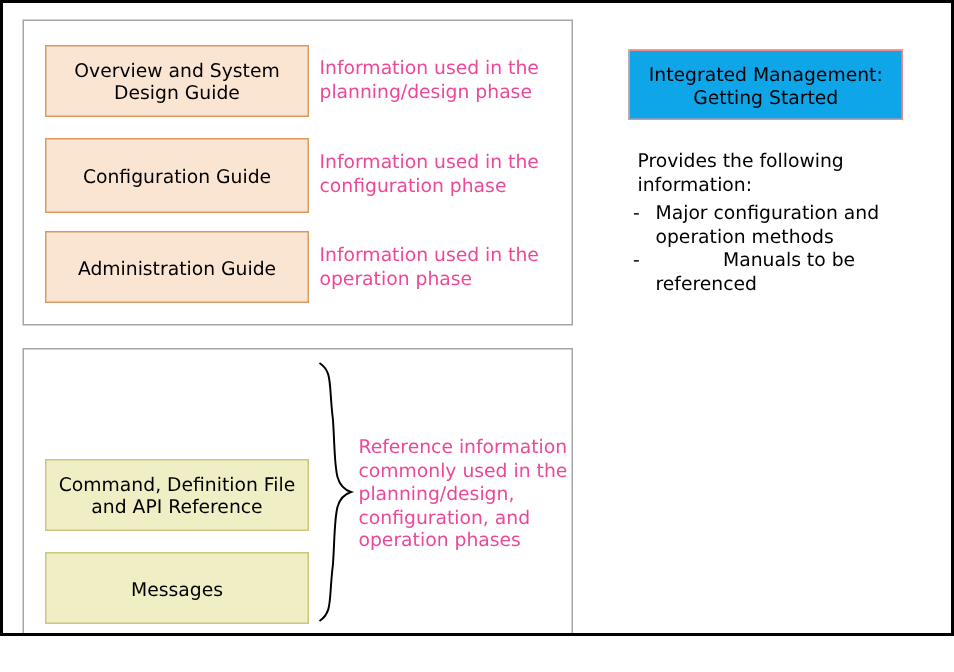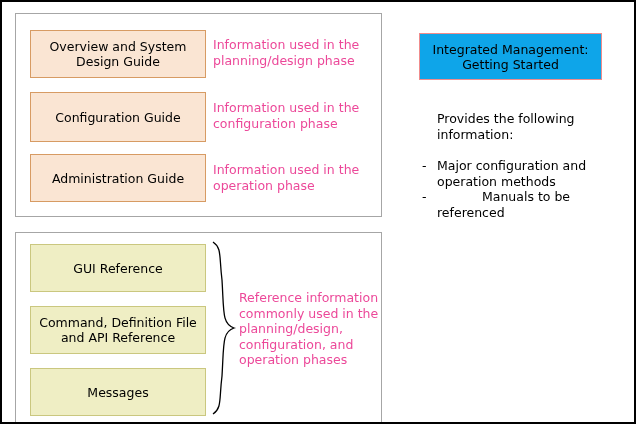--- a/index.html
+++ b/index.html
@@ -83,21 +83,21 @@
   }
 
   
   #right-text {
     position: absolute;
     left: 419px; top: 93px; width: 210px;
     font-size: 12.5px;
     line-height: 15.5px;
     color: #000000;
   }
-  #right-text .para { margin: 16px; }
+  #right-text .para { margin: 4px; }
   #right-text .spacer { height: 15px; }
   .bullet-list { margin: 0; padding: 0; list-style: none; }
   .bullet-list li {
     position: relative;
     padding-left: 16px;
     margin: 0;
   }
   .bullet-list li .dash {
     position: absolute;
     left: 1px;
@@ -128,21 +128,20 @@
   <div class="box box-orange" id="box-configuration">Configuration Guide</div>
   <div class="desc" id="desc-configuration">Information used in the
 configuration phase</div>
 
   <div class="box box-orange" id="box-administration">Administration Guide</div>
   <div class="desc" id="desc-administration">Information used in the
 operation phase</div>
 
   <div class="panel" id="panel-bottom"></div>
 
-  <div class="box box-yellow" id="box-gui">GUI Reference</div>
 
   <div class="box box-yellow" id="box-command">Command, Definition File
 and API Reference</div>
 
   <div class="box box-yellow" id="box-messages">Messages</div>
 
   <svg id="brace" viewBox="0 0 28 176">
     <path d="M 3 2
              C 12 8, 9 16, 12 40
              C 14 72, 12 84, 24 88

